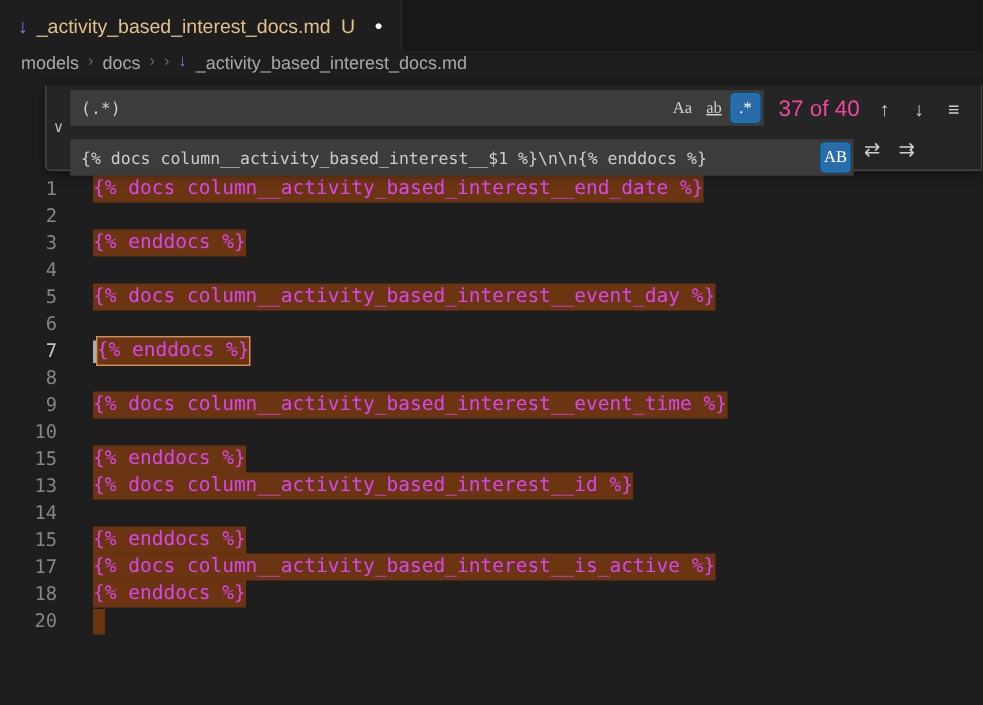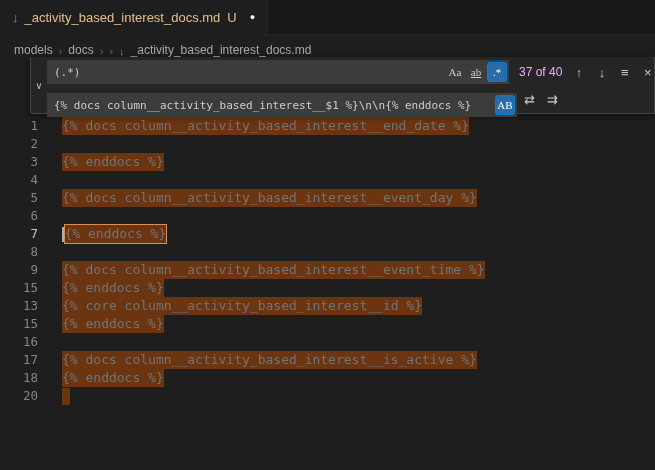--- a/index.html
+++ b/index.html
@@ -9,48 +9,48 @@
     font-family:"Liberation Sans", sans-serif; color:#cccccc;
   }
   
   .tabbar { position:absolute; top:0; left:0; right:0; height:35px; background:#181818; display:flex; border-bottom:1px solid #222; }
   .tab { display:flex; align-items:center; gap:6px; padding:0 12px; background:#1e1e1e; border-right:1px solid #252526; font-size:13px; }
   .file-icon { color:#7d7fe8; font-weight:bold; font-size:13px; line-height:1; }
   .tab-title { color:#e2c08d; }
   .tab-git { color:#e2c08d; margin-left:1px; }
   .tab-dot { color:#ffffff; font-size:9px; margin-left:7px; }
   
-  .breadcrumbs { position:absolute; top:35px; left:0; right:0; height:22px; display:flex; align-items:flex-end; padding-left:14px; font-size:12px; color:#a9a9a9; gap:6px; background:#1e1e1e; }
+  .breadcrumbs { position:absolute; top:35px; left:0; right:0; height:22px; display:flex; align-items:flex-start; padding-left:14px; font-size:12px; color:#a9a9a9; gap:6px; background:#1e1e1e; }
   .crumb { cursor:pointer; }
   .crumb-sep { color:#6e6e6e; font-size:11px; }
   .bc-icon { color:#7d7fe8; font-weight:bold; font-size:11px; }
   
   .editor { position:absolute; top:57px; left:0; right:0; bottom:0; }
   .lines { position:absolute; top:60px; left:0; right:0; font-family:"DejaVu Sans Mono", monospace; font-size:13px; }
   .line { display:flex; height:18px; line-height:18px; }
   .ln { width:38px; text-align:right; color:#858585; font-size:12.5px; flex:none; }
   .ln.active { color:#c6c6c6; }
-  .lt { margin-left:24px; color:#737373; white-space:pre; display:flex; align-items:center; }
+  .lt { margin-left:24px; color:#d946ef; white-space:pre; display:flex; align-items:center; }
   .match { background:rgba(234,92,0,0.38); }
   .match.current { outline:1px solid #d98e54; }
   .match.sliver { display:inline-block; width:8px; height:17px; }
   .caret { display:inline-block; width:1.5px; height:15px; background:#aeafad; margin-right:1px; }
   
   .find-widget { position:absolute; top:0; left:30px; right:0; height:57px; background:#252526; border:1px solid #454545; border-top:none; border-bottom-left-radius:4px; box-shadow:0 2px 8px rgba(0,0,0,0.45); display:flex; z-index:5; }
   .fw-toggle { width:16px; display:flex; align-items:center; justify-content:center; color:#bbbbbb; font-size:10px; cursor:pointer; flex:none; }
   .fw-body { flex:1; padding:3px 4px 3px 0; display:flex; flex-direction:column; gap:3px; }
   .fw-row { display:flex; align-items:center; height:24px; }
   .fw-input { background:#3c3c3c; border:1px solid #3c3c3c; height:24px; display:flex; align-items:center; padding-left:6px; font-family:"DejaVu Sans Mono", monospace; font-size:11px; color:#cccccc; }
   .find-box { width:462px; }
-  .replace-box { width:470px;margin-top:12px; }
+  .replace-box { width:522px;margin-top:12px; }
   .fw-input .val { flex:1; white-space:pre; overflow:hidden; }
   .opt { width:20px; height:20px; display:flex; align-items:center; justify-content:center; border-radius:3px; color:#cccccc; font-size:11px; flex:none; margin-right:1px; cursor:pointer; font-family:Liberation Serif, serif; }
   .opt.active { background:#2a6ca8; border:1px solid #007fd4; color:#ffffff; }
   .opt .underlined { text-decoration:underline; }
-  .count { margin:0 4px 0 10px; font-size:12px; color:#f0abfc; white-space:nowrap; }
+  .count { margin:0 4px 0 10px; font-size:15px; color:#ec4899; white-space:nowrap; }
   .ibtn { width:21px; height:21px; display:flex; align-items:center; justify-content:center; color:#cccccc; border-radius:3px; font-size:13px; margin-left:2px; cursor:pointer; }
 </style>
 </head>
 <body>
 
 <div class="tabbar">
   <div class="tab">
     <span class="file-icon">↓</span>
     <span class="tab-title">_activity_based_interest_docs.md</span>
     <span class="tab-git">U</span>
@@ -130,34 +130,38 @@
     </div>
     <div class="line">
       <span class="ln">8</span>
       <span class="lt"><span></span></span>
     </div>
     <div class="line">
       <span class="ln">9</span>
       <span class="lt"><span class="match">{% docs column__activity_based_interest__event_time %}</span></span>
     </div>
     <div class="line">
-      <span class="ln">15</span>
-      <span class="lt"><span class="match">{% enddocs %}</span></span>
-    </div>
-    <div class="line">
-      <span class="ln">13</span>
-      <span class="lt"><span class="match">{% core column__activity_based_interest__id %}</span></span>
+      <span class="ln">10</span>
+      <span class="lt"><span></span></span>
     </div>
     <div class="line">
       <span class="ln">15</span>
       <span class="lt"><span class="match">{% enddocs %}</span></span>
     </div>
     <div class="line">
-      <span class="ln">16</span>
+      <span class="ln">13</span>
+      <span class="lt"><span class="match">{% docs column__activity_based_interest__id %}</span></span>
+    </div>
+    <div class="line">
+      <span class="ln">14</span>
       <span class="lt"><span></span></span>
+    </div>
+    <div class="line">
+      <span class="ln">15</span>
+      <span class="lt"><span class="match">{% enddocs %}</span></span>
     </div>
     <div class="line">
       <span class="ln">17</span>
       <span class="lt"><span class="match">{% docs column__activity_based_interest__is_active %}</span></span>
     </div>
     <div class="line">
       <span class="ln">18</span>
       <span class="lt"><span class="match">{% enddocs %}</span></span>
     </div>
     <div class="line">

